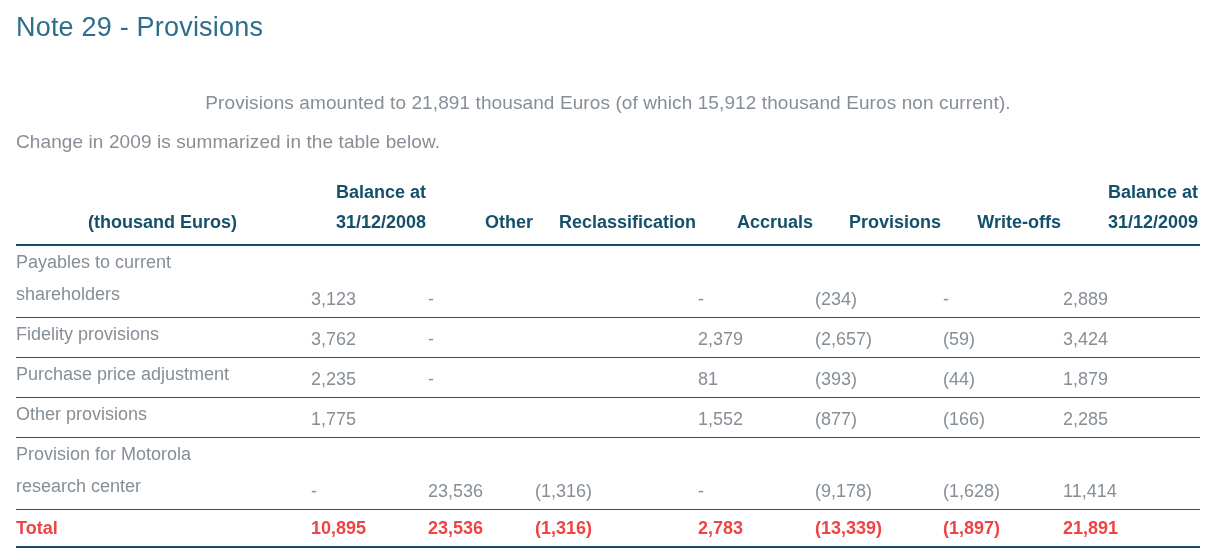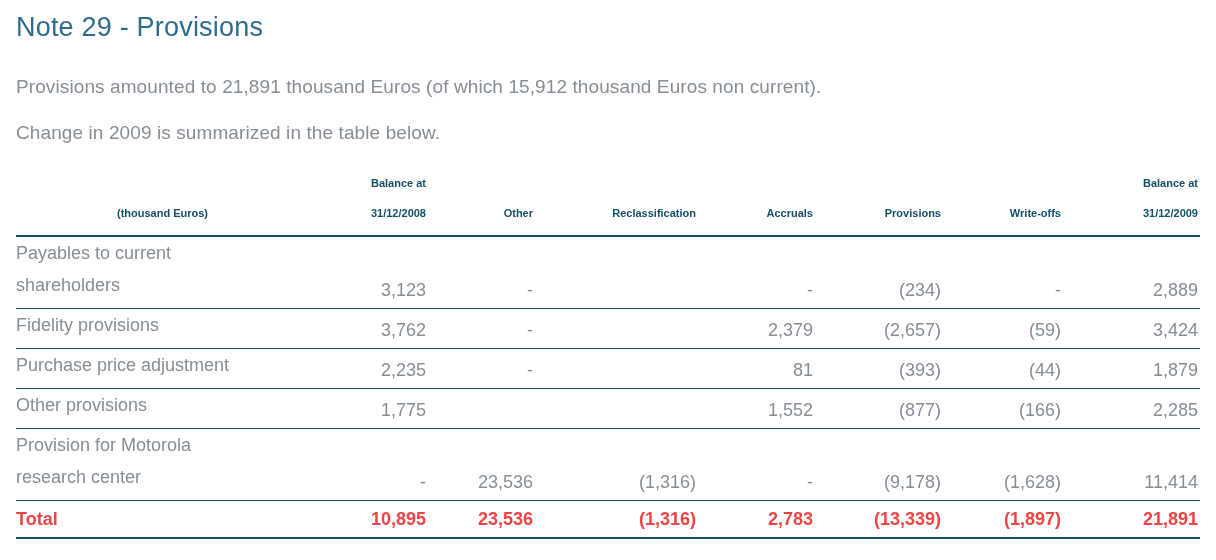--- a/index.html
+++ b/index.html
@@ -16,45 +16,45 @@
     font-weight: 400;
     letter-spacing: 0.2px;
     color: #2e6d8c;
   }
 
   .para {
     font-size: 19px;
     color: #868e96;
     letter-spacing: 0.1px;
   }
-  .para.first  { margin-top: 33px; }
-  .para.second { margin-top: 24px; }
+  .para.first  { margin-top: 49px; text-align: center; }
+  .para.second { margin-top: 17px; }
 
   table.provisions {
     margin-top: 24px;
     width: 1184px;
     border-collapse: collapse;
     table-layout: fixed;
   }
 
   thead th {
     vertical-align: bottom;
     text-align: right;
     padding: 0 2px 7px 0;
-    font-size: 11px;
+    font-size: 18px;
     font-weight: 700;
     color: #14506a;
     border-bottom: 2.5px solid #14506a;
   }
   thead th.label-col { text-align: center; padding-left: 0; }
   thead th .hdr-line { line-height: 30px; white-space: nowrap; }
 
   tbody td {
     vertical-align: bottom;
-    text-align: right;
+    text-align: left;
     padding: 0 2px 7px 0;
     font-size: 18px;
     color: #868e96;
     border-bottom: 1.8px solid #1d566f;
   }
   tbody td.label-col { text-align: left; padding-left: 0; }
   tbody tr.single { height: 34px; }
   tbody tr.double { height: 66px; }
   .label-line { line-height: 32px; white-space: nowrap; }
 

